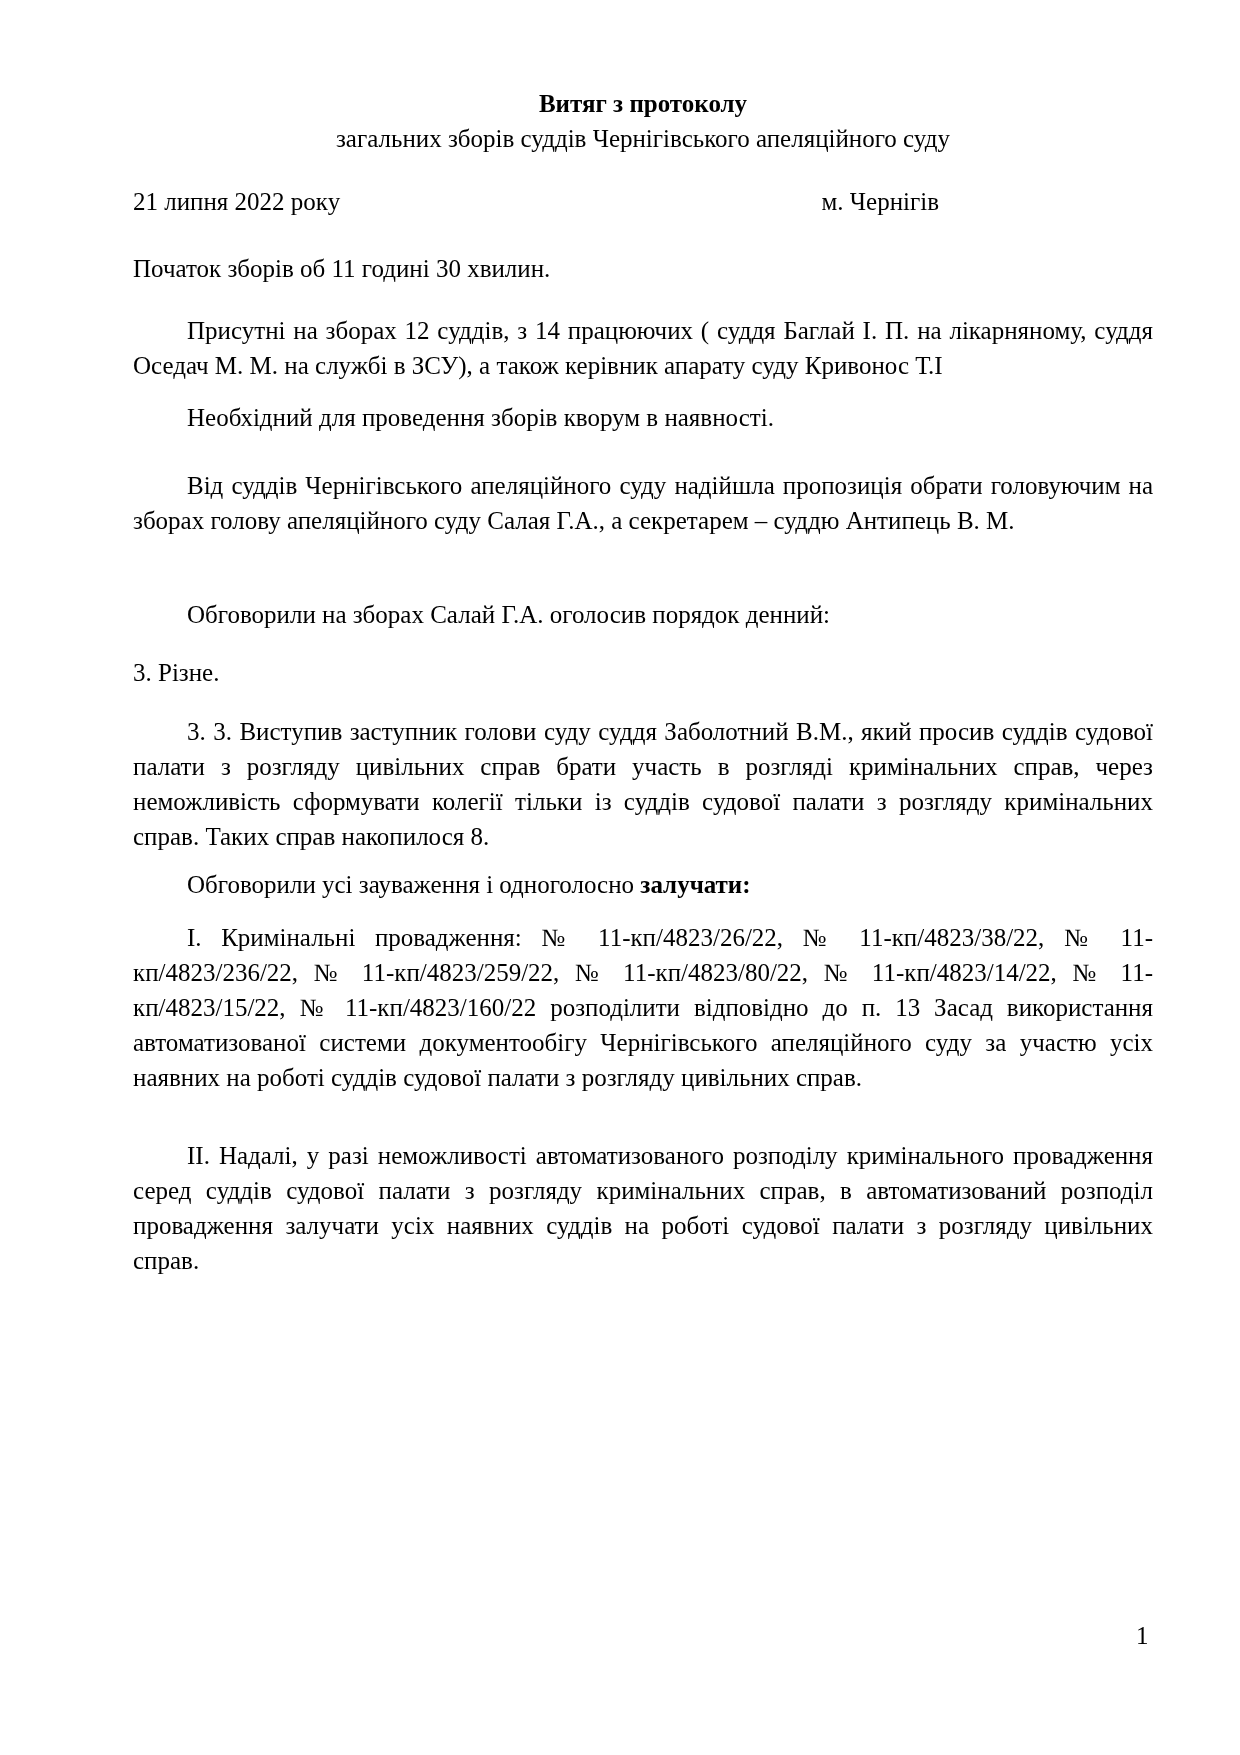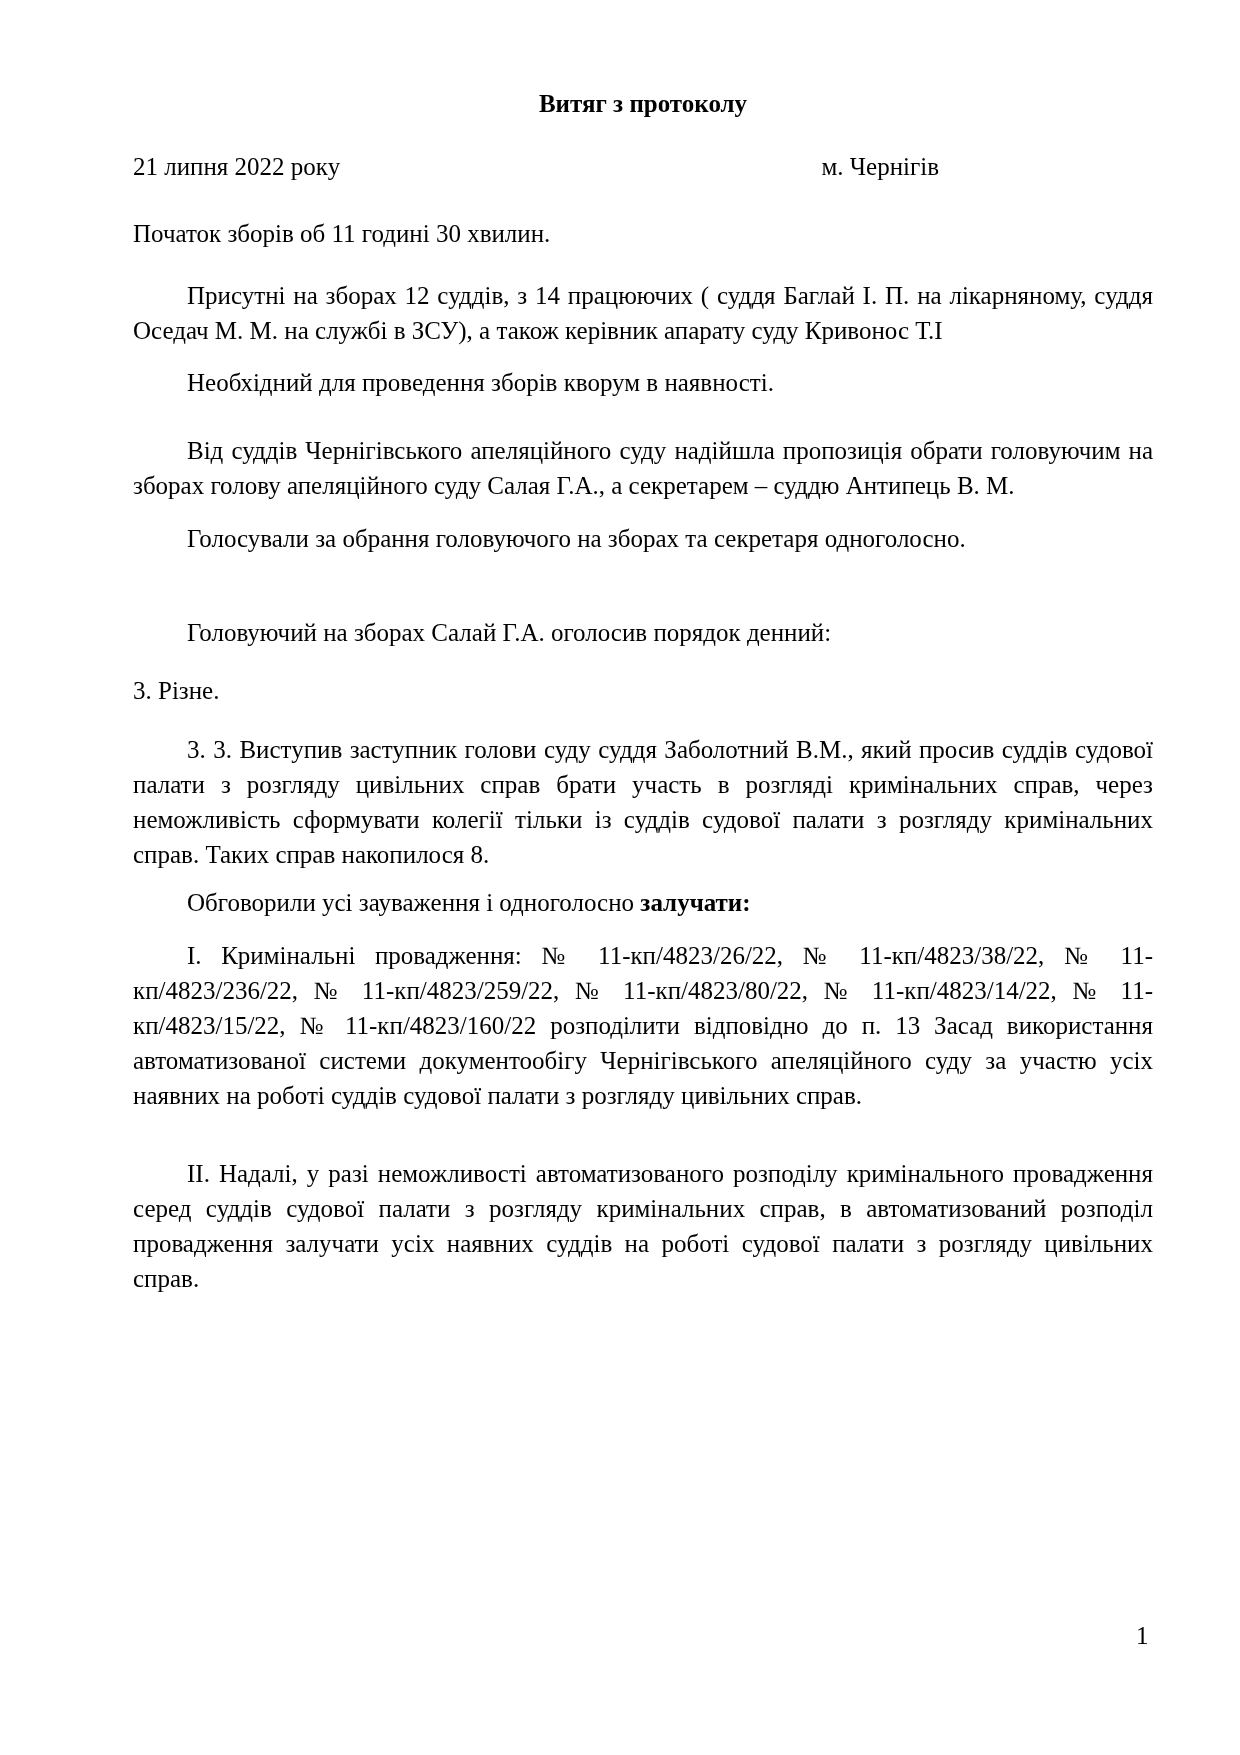--- a/index.html
+++ b/index.html
@@ -63,37 +63,37 @@
     line-height: 35px;
   }
 </style>
 </head>
 <body>
 
 <div class="page">
 
   <div class="doc-title">Витяг з протоколу</div>
 
+  <div class="doc-subtitle">загальних зборів суддів Чернігівського апеляційного суду</div>
 
   <div class="date-row">
     <span>21 липня  2022  року</span>
     <span class="city">м. Чернігів</span>
   </div>
 
   <p class="start-line">Початок зборів об 11 годині 30 хвилин.</p>
 
   <p class="para m-attendees">Присутні на зборах 12 суддів, з 14 працюючих ( суддя Баглай І. П. на лікарняному, суддя Оседач М. М. на службі в ЗСУ), а також керівник апарату суду Кривонос Т.І</p>
 
   <p class="para m-quorum">Необхідний для проведення зборів  кворум в наявності.</p>
 
   <p class="para m-proposal">Від суддів Чернігівського апеляційного суду надійшла пропозиція обрати головуючим на зборах голову апеляційного суду Салая Г.А., а секретарем – суддю Антипець В. М.</p>
 
-  <p class="para m-vote">Голосували за  обрання головуючого  на зборах та  секретаря одноголосно.</p>
 
-  <p class="para m-agenda">Головуючий на зборах Салай Г.А. оголосив порядок денний:</p>
+  <p class="para m-agenda">Обговорили на зборах Салай Г.А. оголосив порядок денний:</p>
 
   <div class="m-items">
     <p class="para noindent">3.  Різне.</p>
   </div>
 
   <p class="para m-speech">3. 3. Виступив заступник голови суду суддя Заболотний В.М., який просив суддів судової палати з розгляду цивільних справ брати участь в розгляді кримінальних справ, через неможливість сформувати колегії тільки із суддів судової палати з розгляду кримінальних справ. Таких справ накопилося 8.</p>
 
   <p class="para m-discussed"><span>Обговорили усі зауваження і одноголосно </span><span class="bold">залучати:</span></p>
 
   <p class="para m-dec1">І. Кримінальні провадження: № 11-кп/4823/26/22, № 11-кп/4823/38/22, № 11-кп/4823/236/22, № 11-кп/4823/259/22, № 11-кп/4823/80/22, № 11-кп/4823/14/22, № 11-кп/4823/15/22, № 11-кп/4823/160/22 розподілити відповідно до п. 13 Засад використання автоматизованої системи документообігу Чернігівського апеляційного суду за участю усіх наявних на роботі  суддів судової палати з розгляду цивільних справ.</p>

